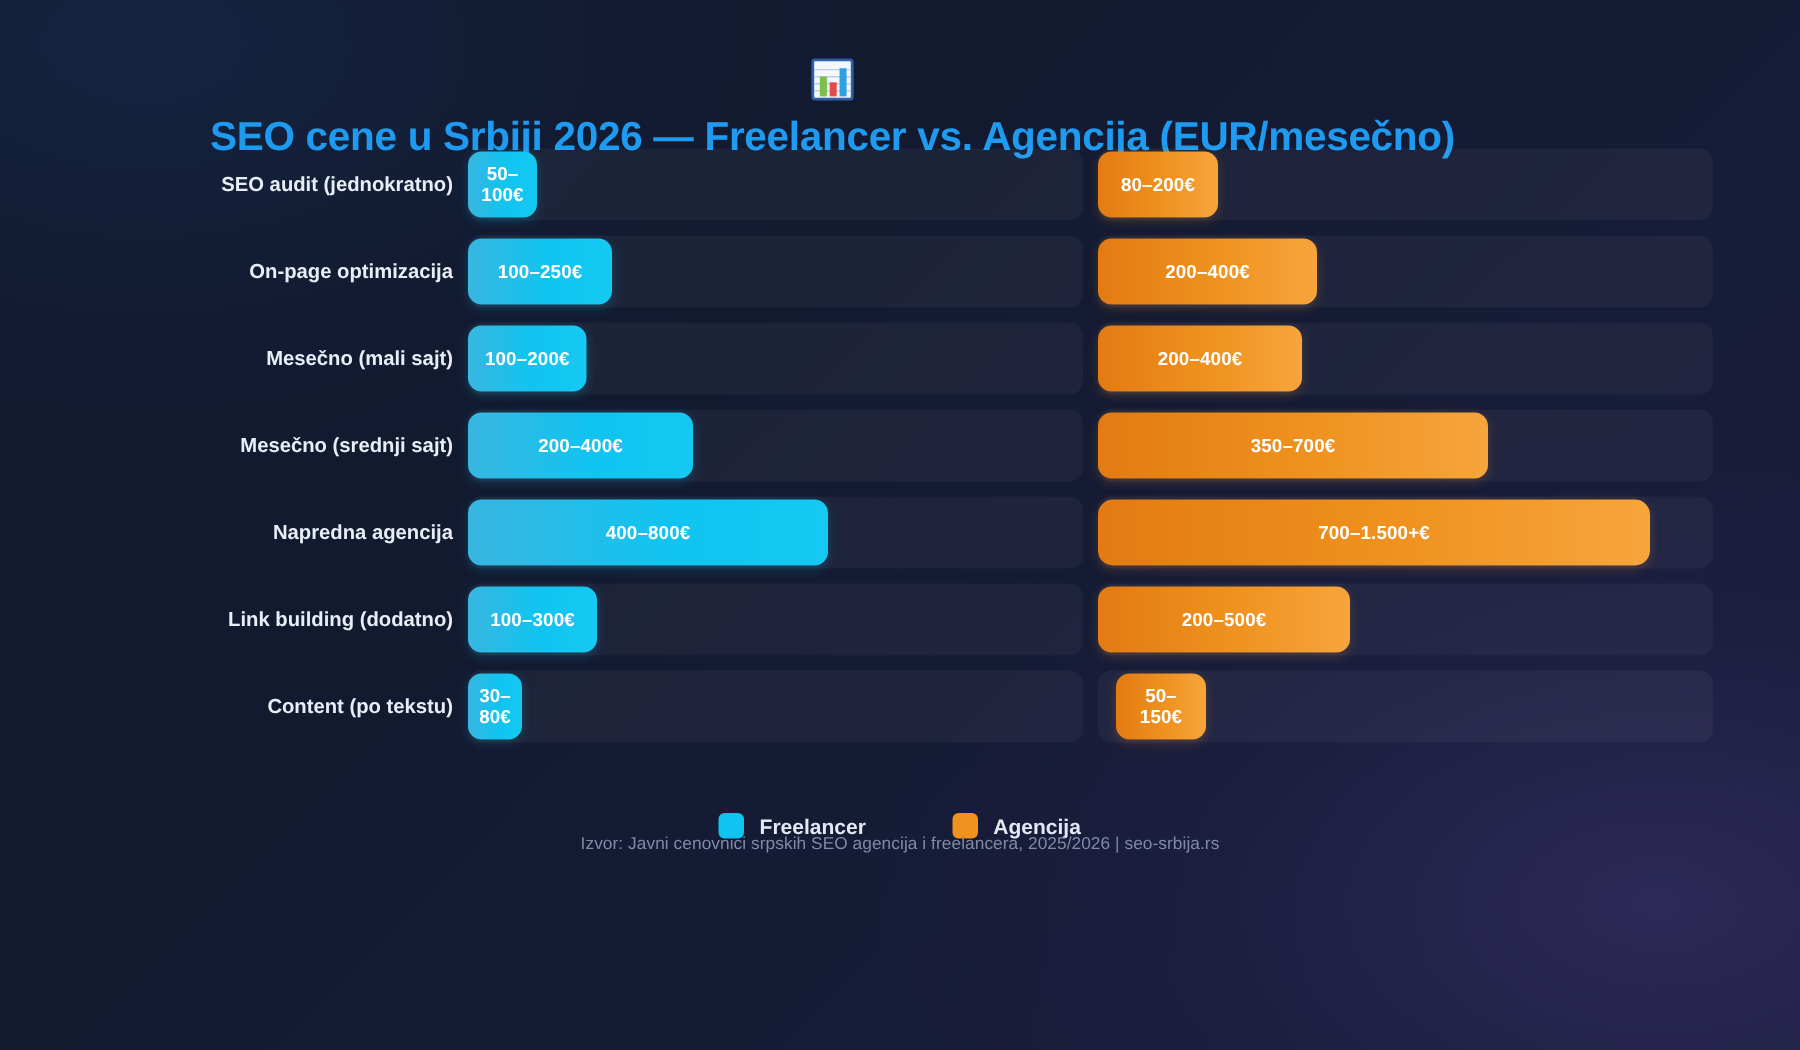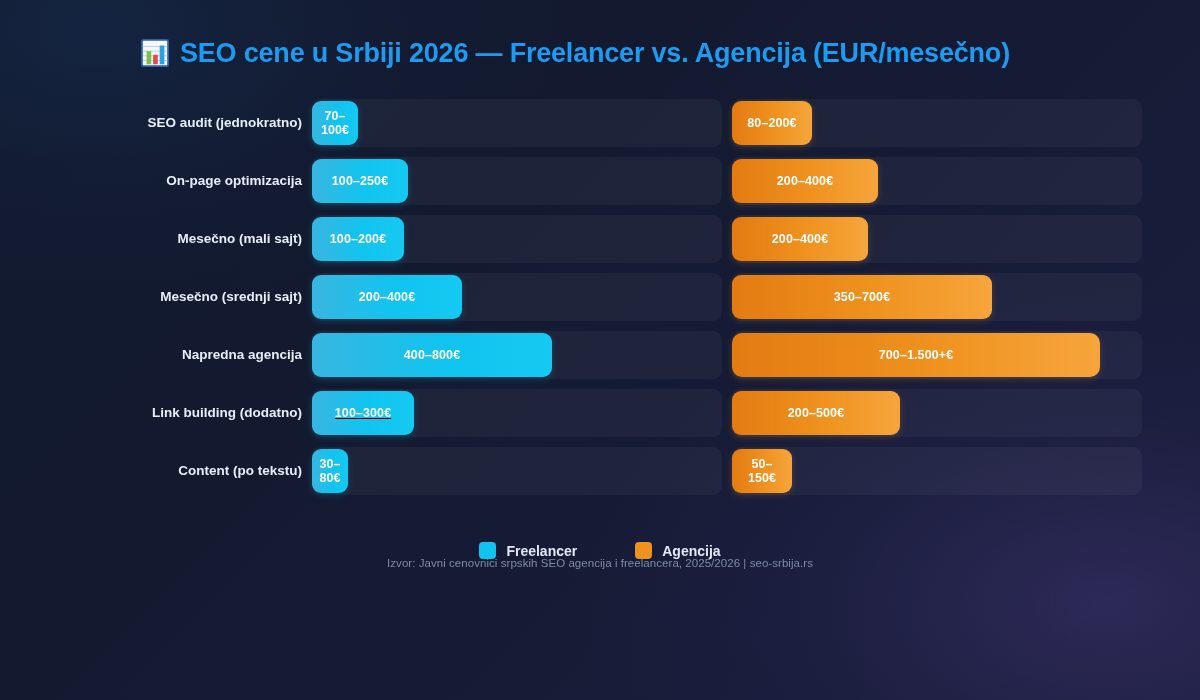--- a/index.html
+++ b/index.html
@@ -25,20 +25,21 @@
   }
 
   
   .title-row {
     position: absolute;
     left: 140px;
     top: 38px;
     display: flex;
     align-items: center;
     gap: 10px;
+    flex-direction: column;
   }
   .title-icon {
     width: 30px;
     height: 30px;
     flex: 0 0 auto;
     display: block;
   }
   .title-text {
     font-size: 27px;
     font-weight: bold;
@@ -180,21 +181,21 @@
     <div class="title-text">SEO cene u Srbiji 2026 — Freelancer vs. Agencija (EUR/mesečno)</div>
   </div>
 
   <div class="rows" id="rows">
       <div class="row">
         <div class="row-label">SEO audit (jednokratno)</div>
         <div class="tracks">
           <div class="track left"></div>
           <div class="track right"></div>
           <div class="bar free" style="width: 46px;">
-            <span class="bar-value">70–100€</span>
+            <span class="bar-value">50–100€</span>
           </div>
           <div class="bar agency" style="width: 80px;">
             <span class="bar-value">80–200€</span>
           </div>
         </div>
       </div>
       <div class="row">
         <div class="row-label">On-page optimizacija</div>
         <div class="tracks">
           <div class="track left"></div>
@@ -205,21 +206,21 @@
           <div class="bar agency" style="width: 146px;">
             <span class="bar-value">200–400€</span>
           </div>
         </div>
       </div>
       <div class="row">
         <div class="row-label">Mesečno (mali sajt)</div>
         <div class="tracks">
           <div class="track left"></div>
           <div class="track right"></div>
-          <div class="bar free" style="width: 92px; align-items: center;">
+          <div class="bar free" style="width: 79px; align-items: center;">
             <span class="bar-value">100–200€</span>
           </div>
           <div class="bar agency" style="width: 136px;">
             <span class="bar-value">200–400€</span>
           </div>
         </div>
       </div>
       <div class="row">
         <div class="row-label">Mesečno (srednji sajt)</div>
         <div class="tracks">
@@ -244,37 +245,37 @@
           <div class="bar agency" style="width: 368px; border-radius: 10px;">
             <span class="bar-value">700–1.500+€</span>
           </div>
         </div>
       </div>
       <div class="row">
         <div class="row-label">Link building (dodatno)</div>
         <div class="tracks">
           <div class="track left"></div>
           <div class="track right"></div>
-          <div class="bar free" style="width: 102px; text-decoration: underline;">
+          <div class="bar free" style="width: 86px;">
             <span class="bar-value">100–300€</span>
           </div>
           <div class="bar agency" style="width: 168px;">
             <span class="bar-value">200–500€</span>
           </div>
         </div>
       </div>
       <div class="row">
         <div class="row-label">Content (po tekstu)</div>
         <div class="tracks">
           <div class="track left"></div>
           <div class="track right"></div>
           <div class="bar free" style="width: 36px;">
             <span class="bar-value">30–80€</span>
           </div>
-          <div class="bar agency" style="width: 60px;">
+          <div class="bar agency" style="width: 60px; margin-left: 12px;">
             <span class="bar-value">50–150€</span>
           </div>
         </div>
       </div>
     </div>
 
   <div class="legend">
     <div class="legend-item">
       <span class="legend-swatch" style="background:#11c4f0"></span>
       <span class="legend-label">Freelancer</span>

